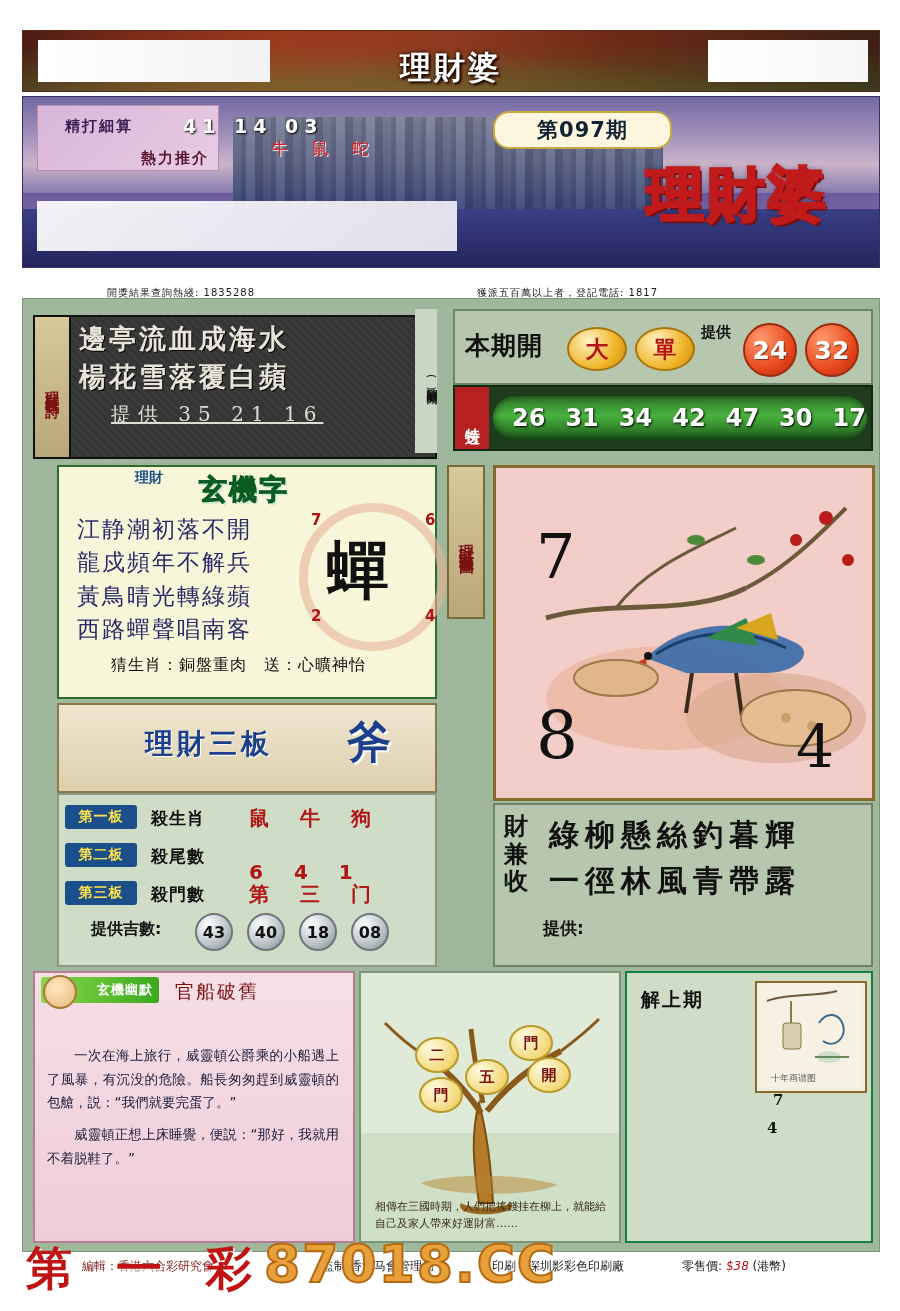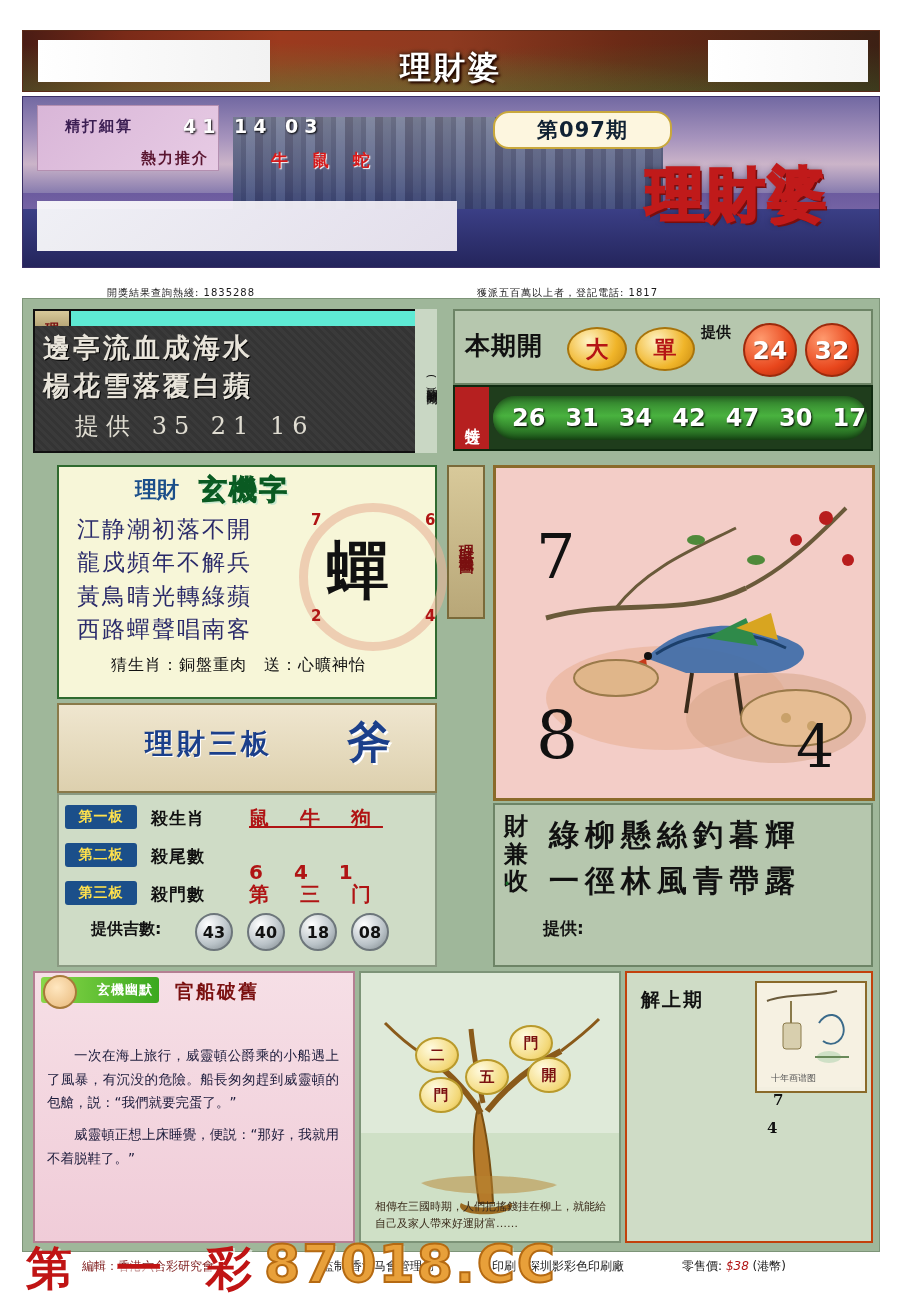--- a/index.html
+++ b/index.html
@@ -55,21 +55,21 @@
     background:linear-gradient(135deg,#d9b6d8,#e7cbe4);border:1px solid #b48fb0;
   }
   .hero-whiteblock{position:absolute;left:14px;top:104px;width:420px;height:50px;
     background:linear-gradient(90deg,#ffffff,#f3eef6);opacity:.92;}
   .jing{position:absolute;left:42px;top:20px;font-size:15px;font-weight:bold;color:#3a1d52;
     letter-spacing:2px;z-index:5;}
   .jing-nums{position:absolute;left:160px;top:18px;font-size:19px;font-weight:bold;color:#fff;
     letter-spacing:6px;text-shadow:1px 1px 2px #000;z-index:5;}
   .relitui{position:absolute;left:118px;top:52px;font-size:15px;font-weight:bold;color:#5a1530;
     letter-spacing:2px;z-index:5;}
-  .reli-zodiac{position:absolute;left:248px;top:52px;font-size:17px;font-weight:bold;color:#d81a1a;
+  .reli-zodiac{position:absolute;left:248px;top:40px;font-size:17px;font-weight:normal;color:#d81a1a;
     letter-spacing:9px;text-shadow:1px 1px 1px #fff;z-index:5;}
   .issue-box{
     position:absolute;left:470px;top:14px;width:175px;height:34px;
     background:#fdf6df;border:2px solid #c9a83c;border-radius:16px;
     display:flex;align-items:center;justify-content:center;z-index:6;
   }
   .issue-box span{font-size:21px;font-weight:bold;color:#123;letter-spacing:1px;}
   .logo-big{
     position:absolute;left:560px;top:56px;width:310px;height:84px;z-index:6;
     display:flex;align-items:center;justify-content:center;
@@ -87,36 +87,36 @@
   .hotline .h-l{position:absolute;left:85px;top:6px;letter-spacing:1px;}
   .hotline .h-r{position:absolute;left:455px;top:6px;letter-spacing:1px;}
 
   
   .board{
     position:absolute;left:22px;top:298px;width:856px;height:952px;
     background:#9fb79a;border:1px solid #7d9478;
   }
 
   
-  .poem-wrap{position:absolute;left:10px;top:10px;width:400px;height:140px;
-    background:#5eead4;border:2px solid #111;display:flex;flex-direction:column;}
+  .poem-wrap{position:absolute;left:10px;top:16px;width:400px;height:140px;
+    background:#4c1d95;border:2px solid #111;display:flex;}
   .poem-label{
     width:34px;background:linear-gradient(180deg,#d8c99a,#b8a778);
     border-right:2px solid #111;color:#7a1010;font-weight:bold;font-size:14px;
     display:flex;align-items:center;justify-content:center;text-align:center;line-height:1.1;
     writing-mode:vertical-rl;letter-spacing:3px;
   }
   .poem-body{flex:1;position:relative;
     background:repeating-linear-gradient(45deg,#3a3a3a 0 3px,#343434 3px 6px);}
   .poem-line{position:absolute;left:8px;font-size:27px;font-weight:bold;color:#e8e4da;
     letter-spacing:3px;text-shadow:1px 1px 0 #000;font-family:"DejaVu Serif","Liberation Serif",serif;}
   .poem-line.l1{top:4px;}
   .poem-line.l2{top:42px;}
-  .poem-sub{position:absolute;left:40px;top:84px;font-size:24px;color:#e0ddd2;letter-spacing:7px;
-    font-family:"DejaVu Serif","Liberation Serif",serif;}
+  .poem-sub{position:absolute;left:40px;top:84px;font-size:20px;color:#e0ddd2;letter-spacing:7px;
+    font-family:"DejaVu Serif","Liberation Serif",serif;text-decoration:underline;}
   .poem-note{
     position:absolute;left:392px;top:10px;width:22px;height:140px;
     background:#c9d7c4;color:#111;font-size:11px;line-height:1.15;
     writing-mode:vertical-rl;text-align:center;padding-top:4px;letter-spacing:1px;
   }
 
   
   .draw-wrap{position:absolute;left:430px;top:10px;width:416px;height:72px;
     background:#b6c7ae;border:2px solid #6d8466;}
   .draw-label{position:absolute;left:10px;top:18px;font-size:25px;font-weight:bold;color:#111;
@@ -143,21 +143,21 @@
     display:flex;align-items:center;justify-content:center;writing-mode:vertical-rl;letter-spacing:2px;}
   .sp-nums{flex:1;height:44px;margin:0 4px;border-radius:22px;
     background:linear-gradient(180deg,#2f7a2a,#49b23f 45%,#1d5a1a);
     display:flex;align-items:center;justify-content:space-around;
     box-shadow:inset 0 0 8px rgba(0,0,0,.6);}
   .sp-nums span{font-size:24px;font-weight:bold;color:#fff;text-shadow:1px 1px 2px #000;margin-left:18px;}
 
   
   .xuan{position:absolute;left:34px;top:166px;width:376px;height:230px;
     background:#f7f6d8;border:2px solid #2f6a2f;}
-  .xuan-title{position:absolute;left:76px;top:8px;font-size:22px;font-weight:bold;color:#1b4f8a;}
+  .xuan-title{position:absolute;left:76px;top:2px;font-size:14px;font-weight:bold;color:#1b4f8a;}
   .xuan-title2{position:absolute;left:140px;top:4px;font-size:28px;font-weight:bold;color:#138a3a;
     -webkit-text-stroke:1px #0a5a22;text-shadow:2px 2px 0 #c9e8cf;letter-spacing:2px;}
   .xuan-circle{position:absolute;left:240px;top:36px;width:130px;height:130px;border-radius:50%;
     border:9px solid #e8b49a;opacity:.6;}
   .xuan-poem{position:absolute;left:18px;top:46px;font-size:23px;color:#2a2a6a;line-height:1.45;
     font-family:"DejaVu Serif","Liberation Serif",serif;letter-spacing:2px;}
   .xuan-big{position:absolute;left:268px;top:62px;font-size:62px;font-weight:bold;color:#111;
     font-family:"DejaVu Serif","Liberation Serif",serif;}
   .cnr{position:absolute;font-size:15px;font-weight:bold;color:#b01414;}
   .cnr.tl{left:252px;top:44px;}
@@ -184,21 +184,21 @@
 
   .kill{position:absolute;left:34px;top:494px;width:376px;height:170px;
     background:#cfdcc6;border:2px solid #8a9a82;}
   .k-tag{position:absolute;left:6px;width:72px;height:24px;background:#1b4f8a;color:#ffe14d;
     font-size:14px;font-weight:bold;display:flex;align-items:center;justify-content:center;
     border-radius:3px;letter-spacing:1px;}
   .k-tag.t1{top:10px;} .k-tag.t2{top:48px;} .k-tag.t3{top:86px;}
   .k-lbl{position:absolute;left:92px;font-size:17px;font-weight:bold;color:#111;letter-spacing:1px;}
   .k-lbl.r1{top:12px;} .k-lbl.r2{top:50px;} .k-lbl.r3{top:88px;}
   .k-val{position:absolute;left:190px;font-size:20px;font-weight:bold;color:#b01414;letter-spacing:12px;}
-  .k-val.r1{top:10px;text-decoration:underline;} .k-val.r2{top:65px;} .k-val.r3{top:86px;color:#b01414;}
+  .k-val.r1{top:10px;} .k-val.r2{top:65px;} .k-val.r3{top:86px;color:#b01414;}
   .k-foot{position:absolute;left:32px;top:124px;font-size:16px;font-weight:bold;color:#111;}
   .k-balls{position:absolute;left:136px;top:118px;display:flex;gap:14px;}
   .k-balls .ball{width:34px;height:34px;font-size:16px;
     background:radial-gradient(circle at 32% 28%,#fff,#b9c2c7 60%,#7d868b);border:2px solid #6d767b;color:#111;
     text-shadow:none;}
 
   
   .rpoem{position:absolute;left:470px;top:504px;width:376px;height:160px;
     background:#b6c7ae;border:2px solid #6d8466;}
   .rp-side{position:absolute;left:6px;top:8px;font-size:24px;font-weight:bold;color:#111;
@@ -215,38 +215,38 @@
 
   
   .joke{position:absolute;left:10px;top:672px;width:318px;height:268px;
     background:linear-gradient(180deg,#f6dfe6,#f0ccd8);border:2px solid #b47f92;overflow:hidden;}
   .joke-badge{position:absolute;left:6px;top:4px;width:118px;height:26px;
     background:linear-gradient(90deg,#8ad84a,#3aa81e);border-radius:3px;color:#fff;
     font-size:13px;font-weight:bold;display:flex;align-items:center;justify-content:flex-end;
     padding-right:6px;box-sizing:border-box;letter-spacing:1px;}
   .joke-face{position:absolute;left:8px;top:2px;width:30px;height:30px;border-radius:50%;
     background:radial-gradient(circle at 40% 35%,#ffe7c0,#e8b87a);border:2px solid #a87a3a;z-index:3;}
-  .joke-title{position:absolute;left:140px;top:6px;font-size:19px;font-weight:bold;color:#7a1010;
+  .joke-title{position:absolute;left:140px;top:6px;font-size:19px;font-weight:normal;color:#7a1010;
     letter-spacing:2px;}
   .joke-body{position:absolute;left:12px;top:40px;width:292px;font-size:13.5px;color:#1a1a3a;
     line-height:1.75;text-align:justify;margin-top:31px;}
 
   .tree{position:absolute;left:336px;top:672px;width:258px;height:268px;
     background:linear-gradient(180deg,#e3eedf,#cfe0c9);border:2px solid #7d9478;overflow:hidden;}
   .tree-title{position:absolute;left:0;right:0;top:4px;text-align:center;font-size:18px;
     font-weight:bold;color:#b01414;letter-spacing:2px;}
   .tree-foot{position:absolute;left:14px;bottom:8px;width:232px;font-size:11px;color:#3a2a1a;
     line-height:1.6;}
   .bubble{position:absolute;width:40px;height:32px;border-radius:50%;
     background:radial-gradient(circle at 35% 30%,#fffbe0,#f3d878 70%,#d8b23c);
     border:2px solid #b99a2c;display:flex;align-items:center;justify-content:center;
     font-size:15px;font-weight:bold;color:#7a1010;}
 
   .jie{position:absolute;left:602px;top:672px;width:244px;height:268px;
-    background:#cfdcc6;border:2px solid #c2410c;}
+    background:#cfdcc6;border:2px solid #15803d;}
   .jie-title{position:absolute;left:14px;top:14px;font-size:19px;font-weight:bold;color:#111;
     letter-spacing:2px;}
   .jie-pic{position:absolute;left:128px;top:8px;width:108px;height:108px;
     background:#f3efe0;border:2px solid #8a6a2a;overflow:hidden;}
   .jie-num{position:absolute;font-size:15px;font-weight:bold;color:#111;
     font-family:"DejaVu Serif","Liberation Serif",serif;}
 
   
   .footer{position:absolute;left:22px;top:1252px;width:856px;height:32px;}
   .f1{position:absolute;left:60px;top:6px;font-size:12px;color:#7f1d1d;}

